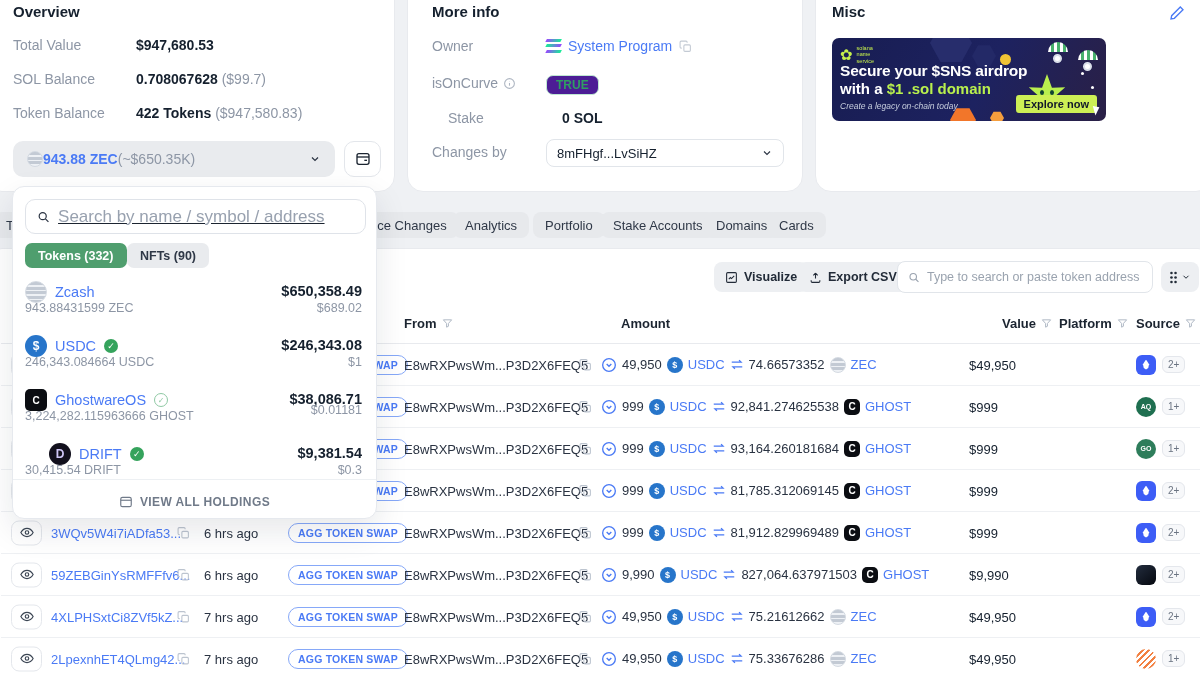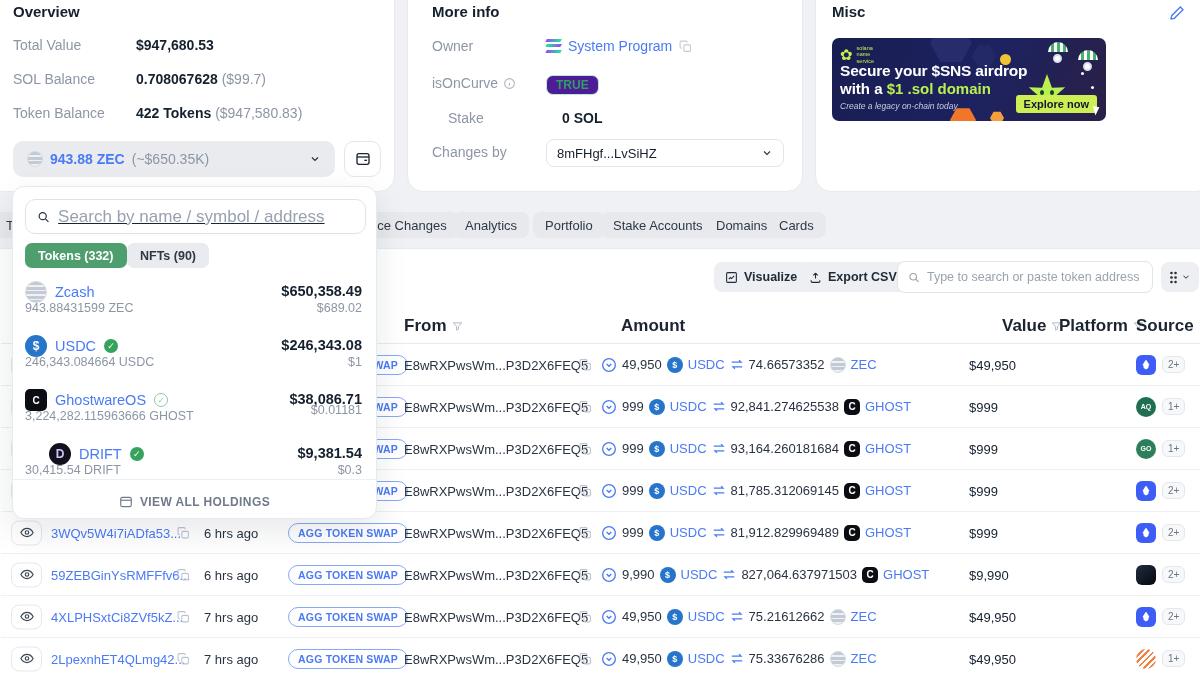--- a/index.html
+++ b/index.html
@@ -11,21 +11,21 @@
   .val { position:absolute; font-size:14px; color:#15202e; font-weight:bold; white-space:nowrap; }
   .val .muted { font-weight:normal; color:#8d96a5; }
   .link { color:#4a7af5; text-decoration:none; cursor:pointer; }
   svg { display:block; }
 
   
   #card-overview { left:-14px; top:-18px; width:409px; height:210px; }
   #card-overview .card-title { left:26px; top:20px; }
   .ov-r1{ top:54px; } .ov-r2{ top:88px; } .ov-r3{ top:122px; }
   #card-overview .lbl{ left:26px; } #card-overview .val{ left:149px; }
-  .token-selector { position:absolute; left:26px; top:158px; width:322px; height:36px; background:#e9ebee; border-radius:10px; display:flex; align-items:center; gap:7px; padding:0 14px; cursor:pointer; }
+  .token-selector { position:absolute; left:26px; top:158px; width:322px; height:36px; background:#e9ebee; border-radius:10px; display:flex; align-items:center; padding:0 14px; cursor:pointer; }
   .token-selector .amt { font-size:14px; font-weight:bold; color:#4a7af5; }
   .token-selector .usd { font-size:14px; color:#8d96a5; }
   .token-selector .chev { margin-left:auto; }
   .wallet-btn { position:absolute; left:357px; top:158px; width:37px; height:36px; border:1px solid #e3e6eb; border-radius:10px; background:#fff; display:flex; align-items:center; justify-content:center; cursor:pointer; }
 
   
   .tok-ico { display:inline-block; width:16px; height:16px; border-radius:50%; position:relative; flex:none; }
   .tok-ico::after { position:absolute; inset:0; display:flex; align-items:center; justify-content:center; color:#fff; font-weight:bold; font-size:9px; }
   .tok-ico[data-token="USDC"] { background:#2775ca; } .tok-ico[data-token="USDC"]::after { content:"$"; }
   .tok-ico[data-token="ZEC"] { background:repeating-linear-gradient(180deg,#c3cad4 0 3px,#eef1f5 3px 4.6px); border:1px solid #d4dae2; }
@@ -102,21 +102,21 @@
   #table-card { position:absolute; left:-14px; top:248px; width:1228px; height:440px; background:#fff; border:1px solid #e8eaee; border-radius:16px 16px 0 0; }
   #table-inner { position:absolute; left:14px; top:0; width:1200px; height:100%; }
   .tool-btn { position:absolute; top:13px; height:30px; background:#edeff2; border-radius:8px; display:flex; align-items:center; gap:6px; padding:0 11px; font-size:12.5px; font-weight:bold; color:#222b38; cursor:pointer; }
   #btn-visualize { left:713px; } #btn-export { left:797px; }
   .tbl-search { position:absolute; left:896px; top:12px; width:256px; height:32px; border:1px solid #e1e5ea; border-radius:8px; background:#fff; display:flex; align-items:center; gap:7px; padding:0 10px; }
   .tbl-search input { border:none; outline:none; width:100%; font-size:12.5px; font-family:inherit; color:#1b2430; }
   .tbl-search input::placeholder { color:#9aa3af; }
   #btn-columns { left:1160px; width:38px; justify-content:center; padding:0 6px; gap:3px; }
 
   .thead { position:absolute; left:0; top:57px; width:1200px; height:38px; border-bottom:1px solid #e8eaee; }
-  .th { position:absolute; top:10px; font-size:17px; font-weight:bold; color:#1b2430; display:flex; align-items:center; gap:5px; }
+  .th { position:absolute; top:10px; font-size:13px; font-weight:bold; color:#1b2430; display:flex; align-items:center; gap:5px; }
   .rows { position:absolute; left:0; top:95px; width:1200px; }
   .trow { position:relative; height:42px; border-bottom:1px solid #eef0f3; }
   .cell { position:absolute; top:50%; transform:translateY(-50%); white-space:nowrap; font-size:13px; }
   .c-eye { left:10px; width:31px; height:25px; border:1px solid #e4e7ec; border-radius:8px; display:flex; align-items:center; justify-content:center; cursor:pointer; }
   .c-sig { left:50px; font-size:13px; }
   .c-sigcopy { left:176px; cursor:pointer; }
   .c-time { left:203px; color:#2a3342; }
   .c-badge { left:287px; border:1.5px solid #86a8f8; color:#4a7af5; font-size:10.5px; font-weight:bold; letter-spacing:.2px; padding:3px 9px; border-radius:11px; background:#fff; cursor:pointer; }
   .c-from { left:403px; color:#2a3342; }
   .c-fromcopy { left:578px; cursor:pointer; }

